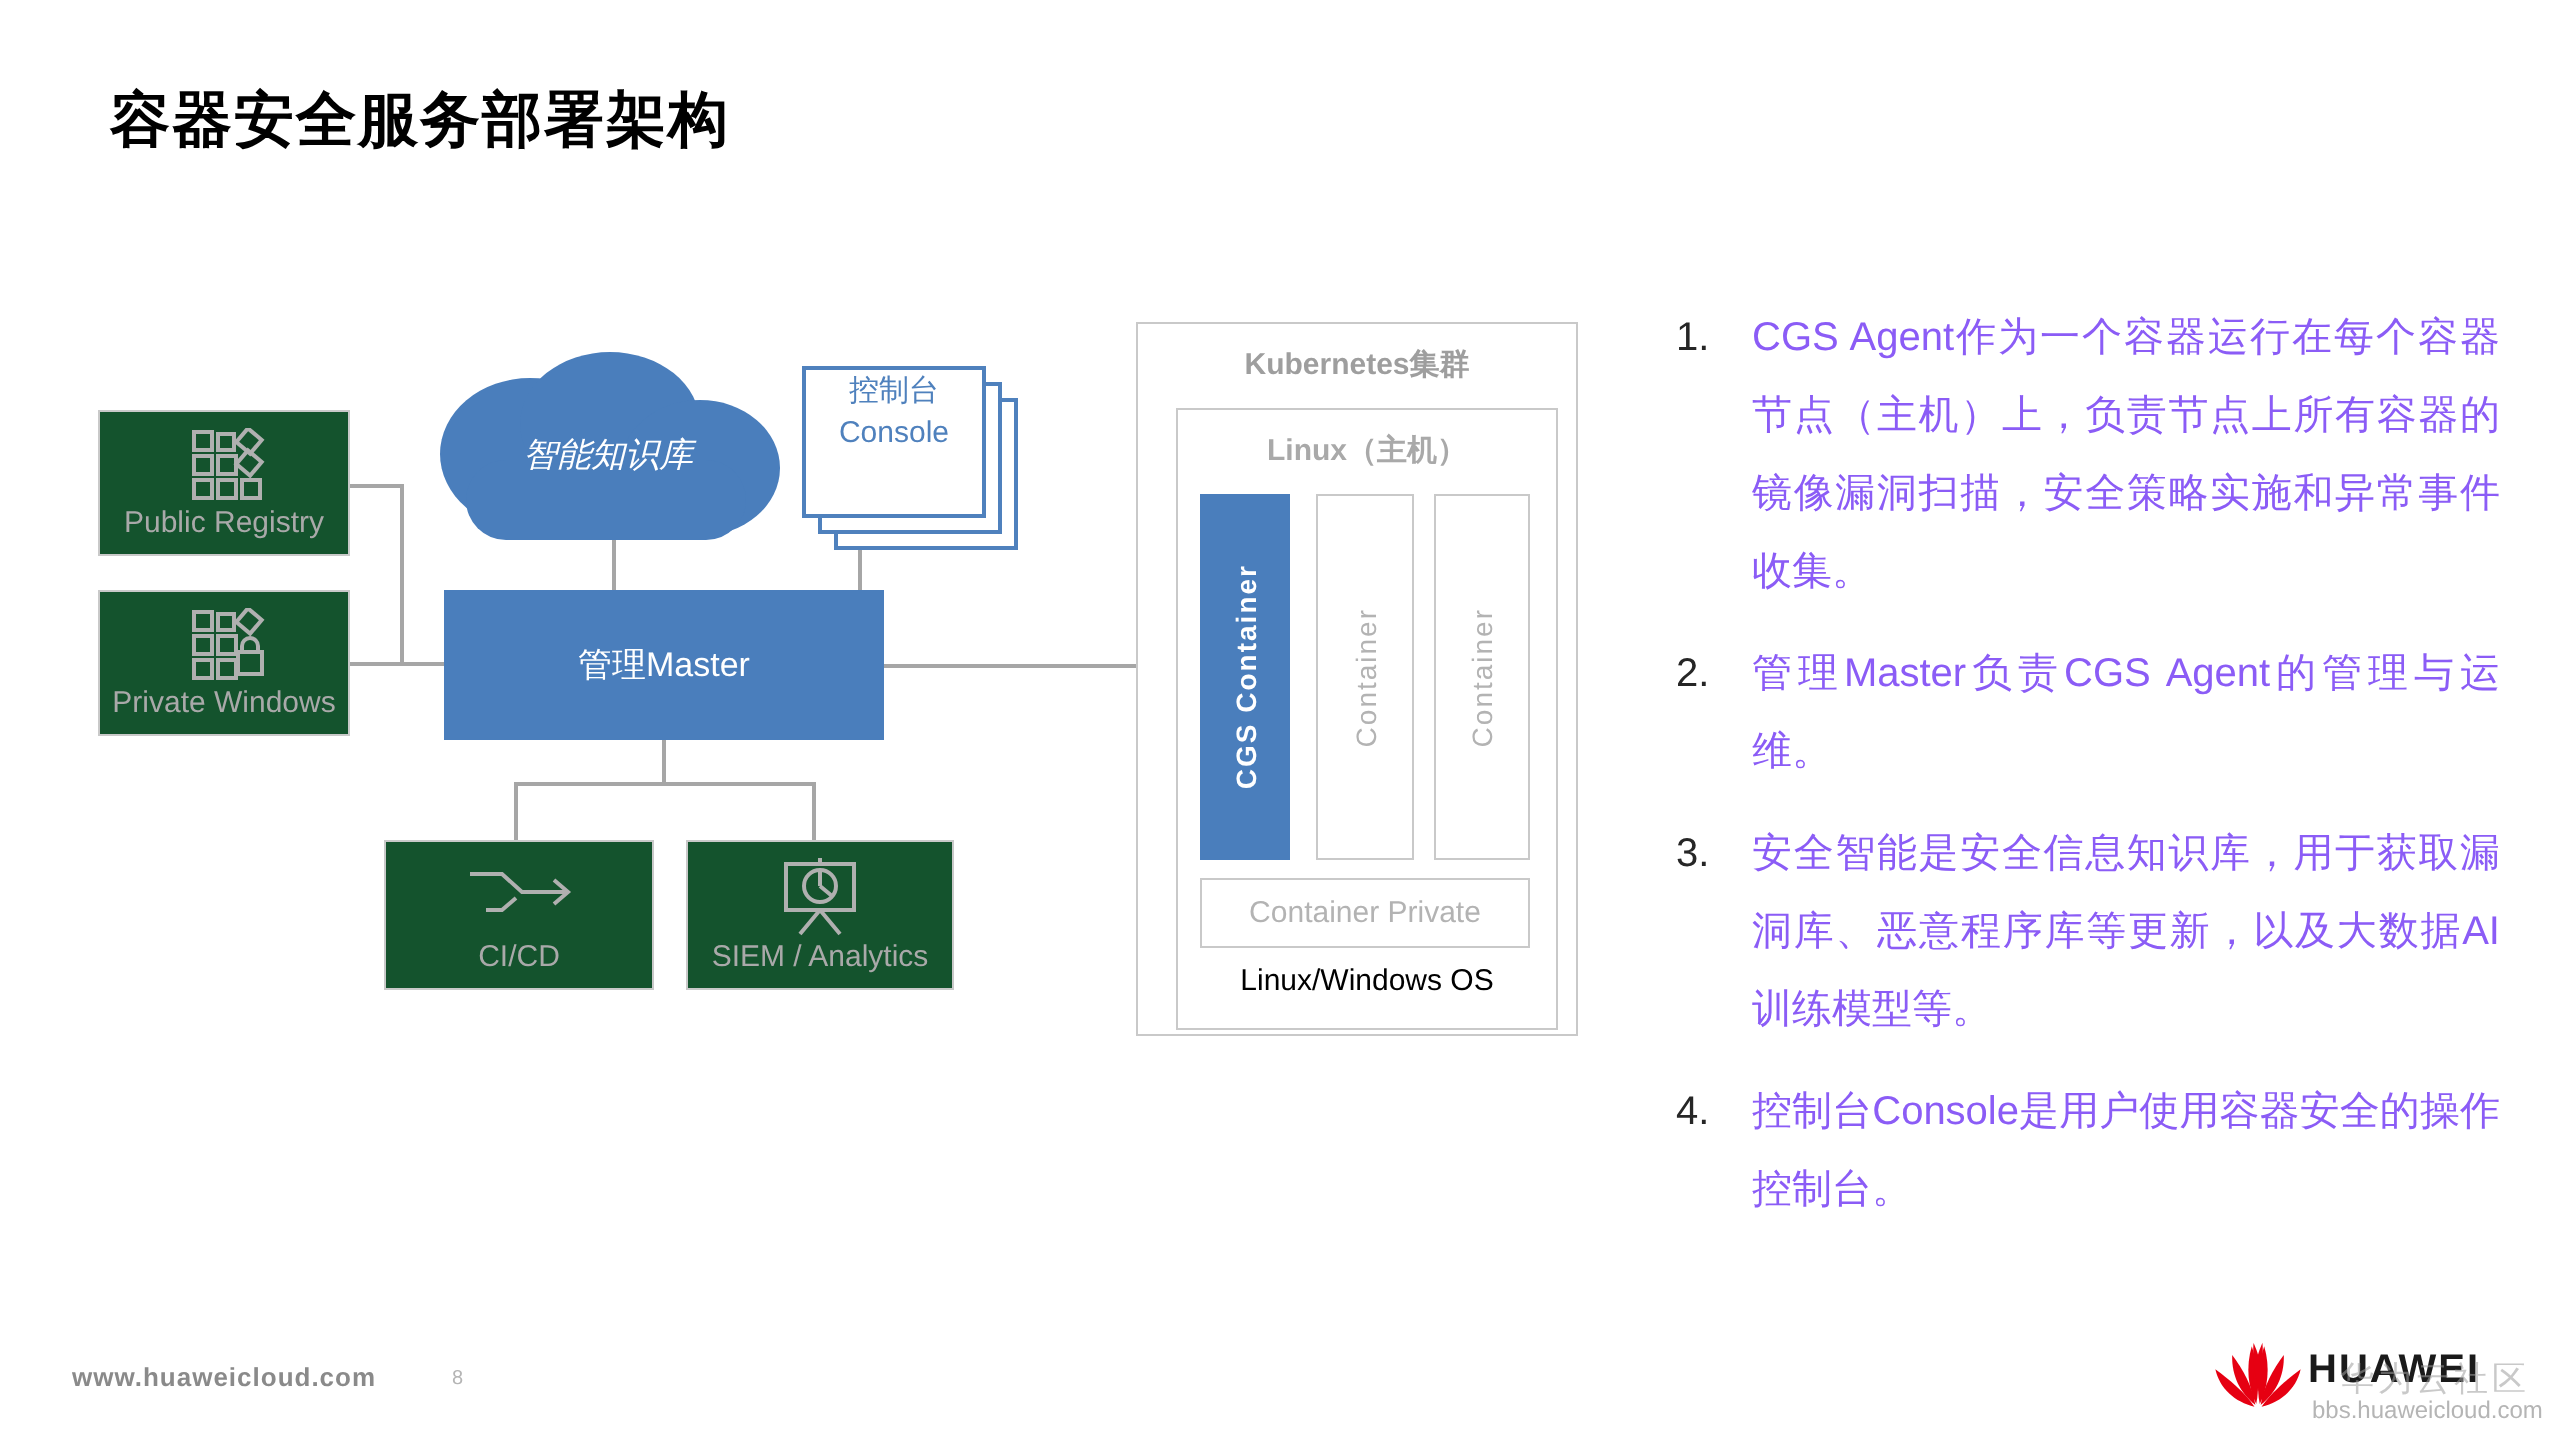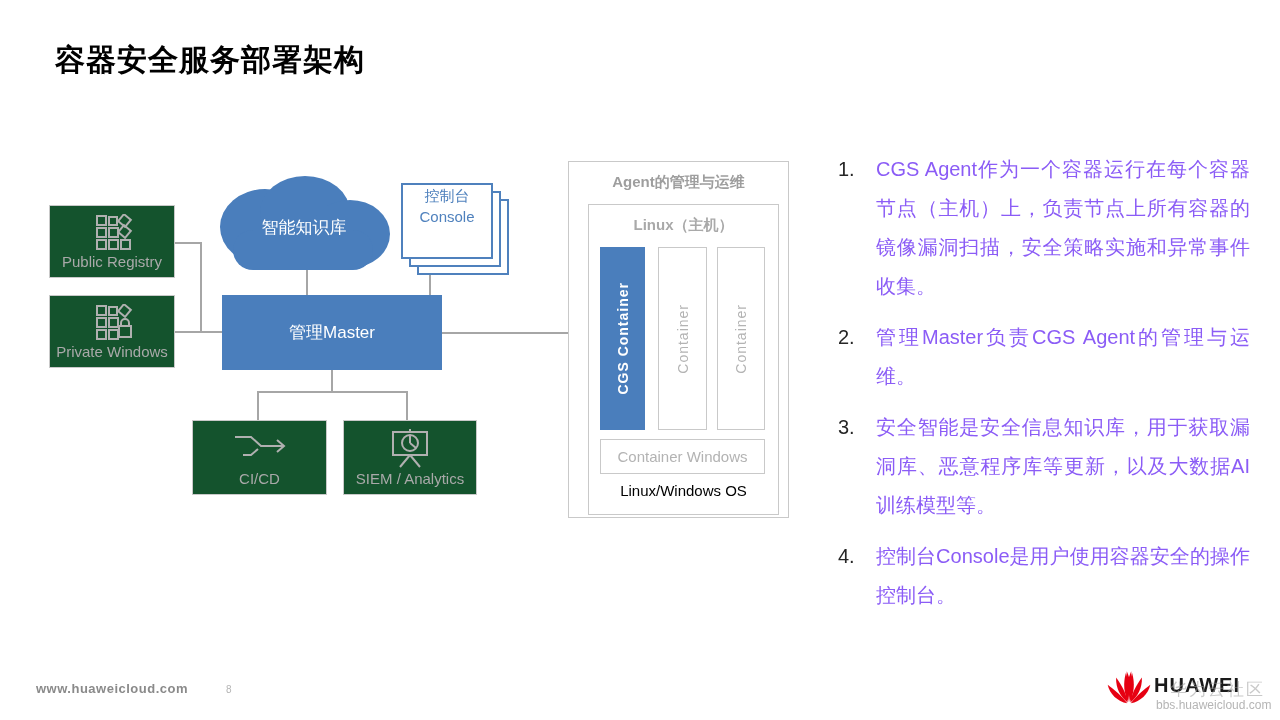--- a/index.html
+++ b/index.html
@@ -18,21 +18,21 @@
   
   .gbox { position:absolute; border:1px solid #c9c9c9; background:#14532d; }
   .gbox .lbl {
     position:absolute; left:0; right:0; bottom:7px; text-align:center;
     color:#a9a9a9; font-size:15px; white-space:nowrap;
   }
   .gbox .ic { position:absolute; left:0; right:0; top:8px; text-align:center; }
 
   .conn { position:absolute; background:#a6a6a6; }
 
-  .cloud-wrap { position:absolute; left:215px; top:172px; width:178px; height:102px; }
+  .cloud-wrap { position:absolute; left:215px; top:172px; width:178px; height:102px;font-style:italic; }
   .cloud-wrap svg { position:absolute; inset:0; }
   .cloud-label {
     position:absolute; left:0; right:0; top:44px; text-align:center;
     color:#fff; font-size:17px; white-space:nowrap;
   }
 
   .console-card {
     position:absolute; width:92px; height:76px;
     background:#fff; border:2px solid #4f81bd;
   }
@@ -196,33 +196,33 @@
         <rect x="7" y="4" width="34" height="23"></rect>
         <circle cx="24" cy="15" r="8"></circle>
         <path d="M24,15 v-8 M24,15 l6,5"></path>
         <path d="M24,27 l-10,12 M24,27 l10,12"></path>
       </svg>
     </div>
     <div class="lbl">SIEM / Analytics</div>
   </div>
 
   <div class="k8s">
-    <div class="k8s-title">Agent的管理与运维</div>
+    <div class="k8s-title">Kubernetes集群</div>
     <div class="node">
       <div class="node-title">Linux（主机）</div>
       <div class="vbox cgs">
         <span class="vtext">CGS Container</span>
       </div>
       <div class="vbox cont cont1">
         <span class="vtext">Container</span>
       </div>
       <div class="vbox cont cont2">
         <span class="vtext">Container</span>
       </div>
-      <div class="engine">Container Windows</div>
+      <div class="engine">Container Private</div>
       <div class="osline">Linux/Windows OS</div>
     </div>
   </div>
 
   <div class="notes">
     <div class="note">
       <span class="num">1.</span>
       <span class="txt">CGS Agent作为一个容器运行在每个容器节点（主机）上，负责节点上所有容器的镜像漏洞扫描，安全策略实施和异常事件收集。</span>
     </div>
     <div class="note">

